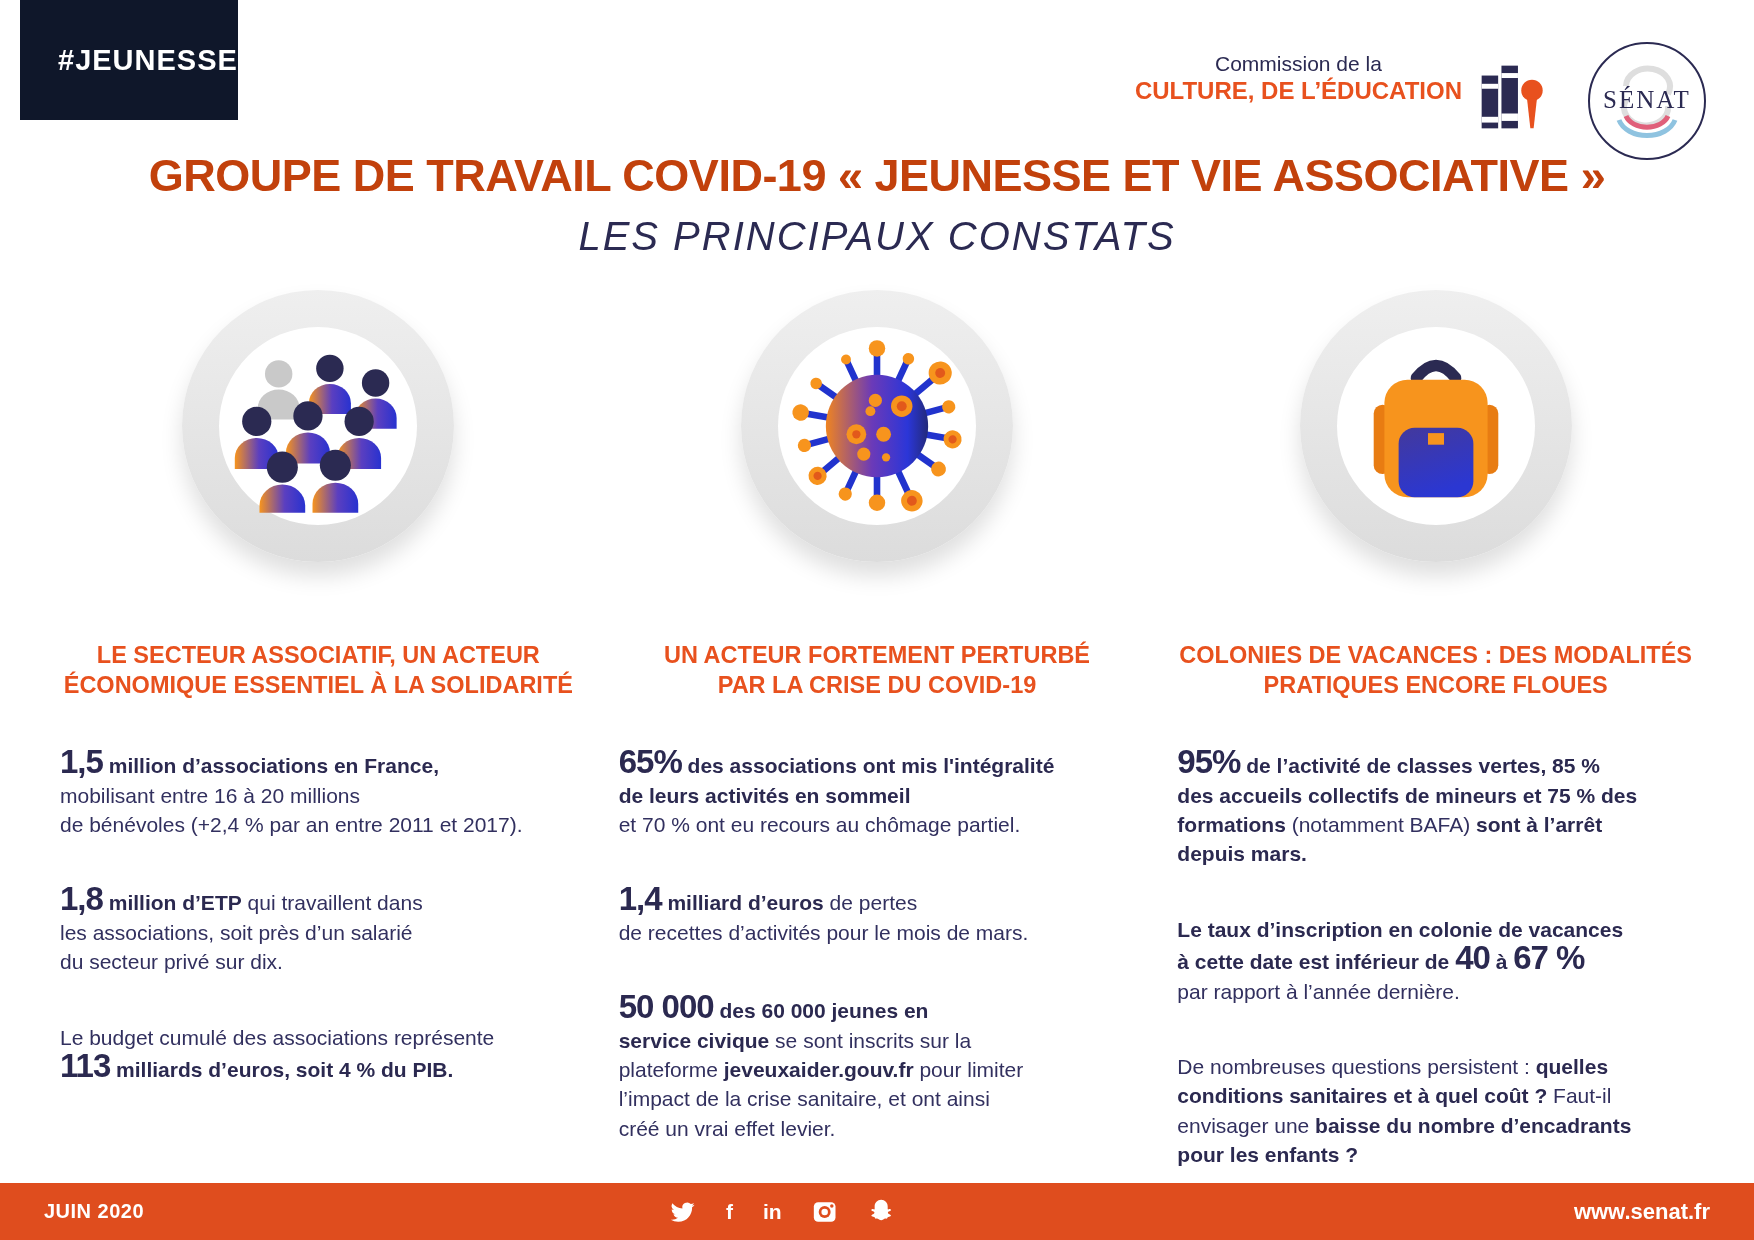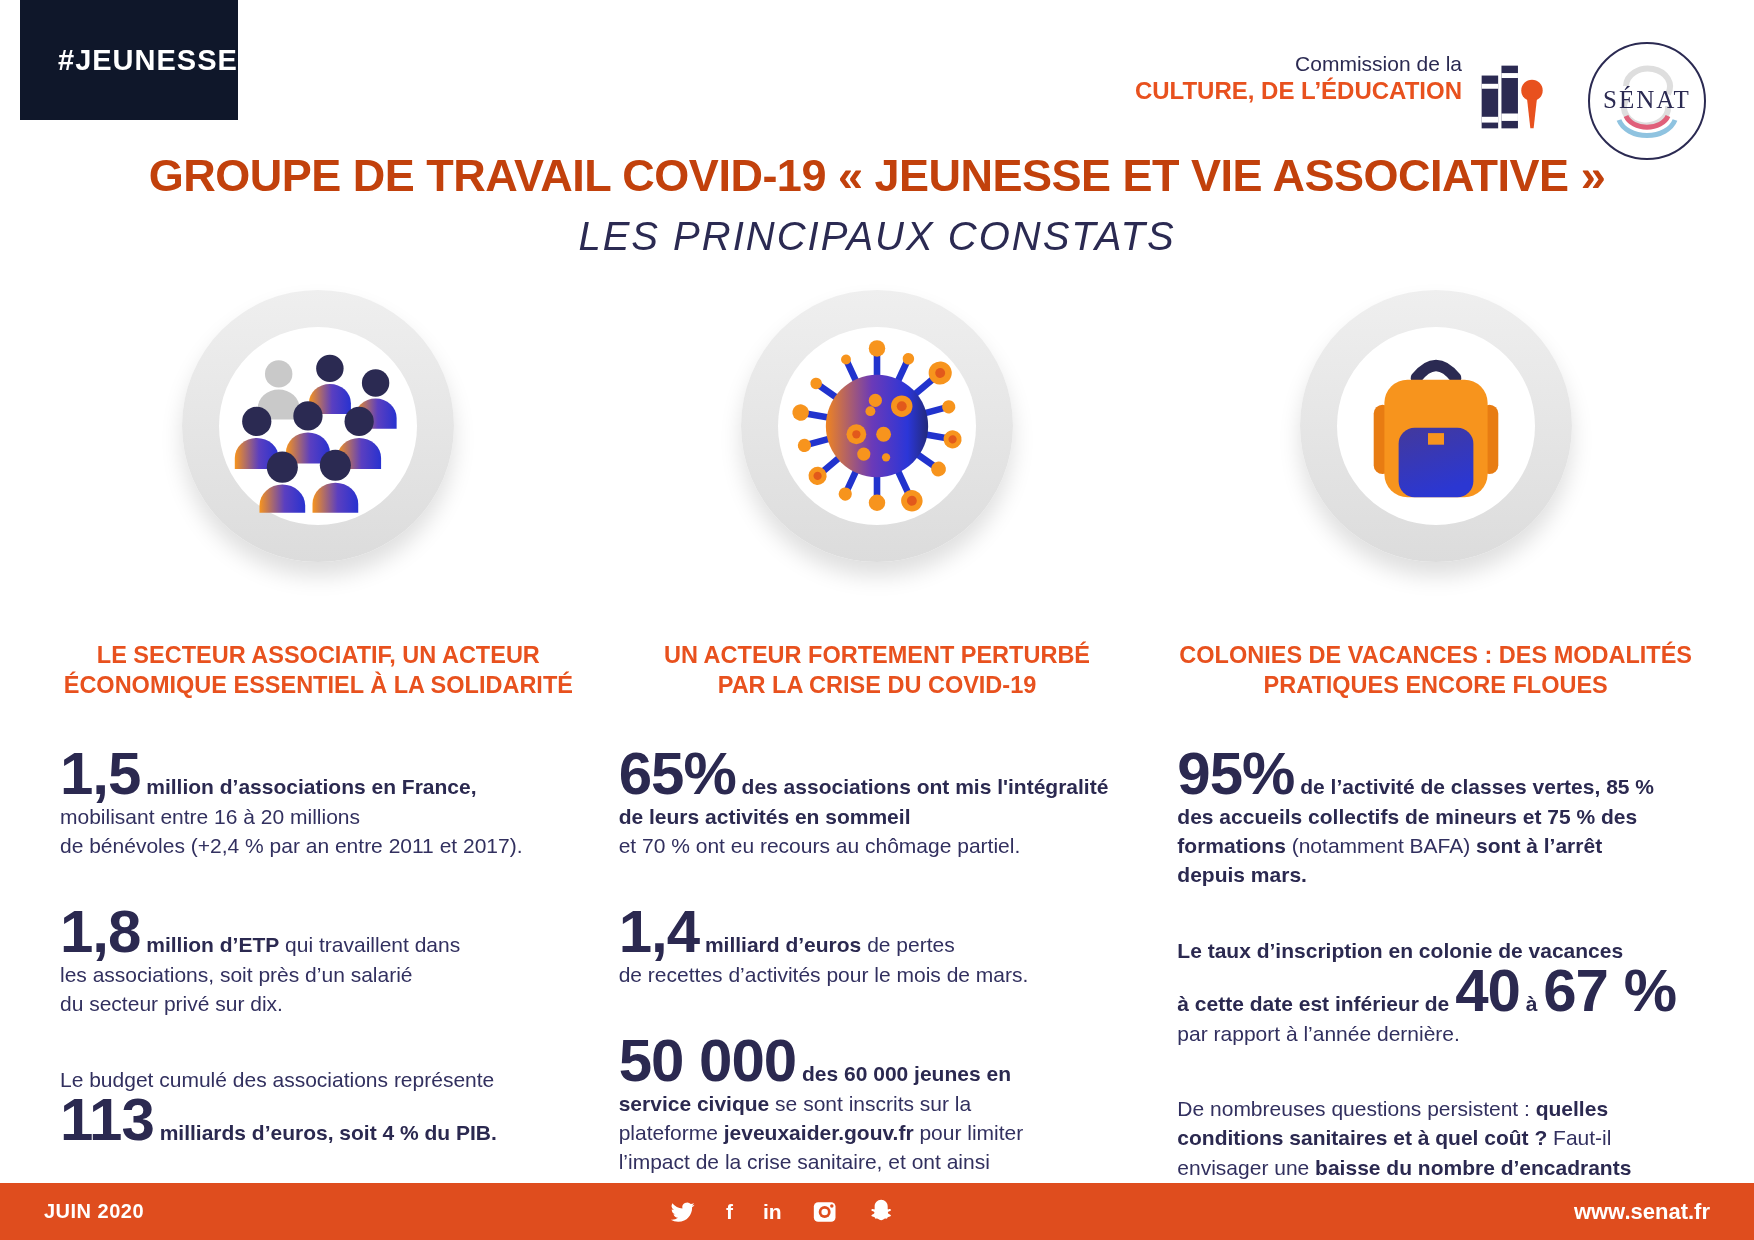--- a/index.html
+++ b/index.html
@@ -15,21 +15,21 @@
   
   .hashtag-block {
     position:absolute; left:4px; top:0;
     width:218px; height:120px;
     background:#0f172a;
     color:#fff;
     display:flex; align-items:center;
     padding-left:38px;
     font-size:29px; font-weight:bold; letter-spacing:1px;margin-left:16px;
   }
-  .commission { position:absolute; top:52px; right:292px; text-align:right; line-height:1.18; }
+  .commission { position:absolute; top:52px; right:292px; text-align:center; line-height:1.18; }
   .commission .l1 { color:#2b2a52; font-size:21px; }
   .commission .l2 { color:#e8511e; font-size:24px; font-weight:bold; }
   .commission .l3 { color:#e8511e; font-size:24px; font-weight:bold; }
   .books-icon { position:absolute; top:58px; right:208px; }
   .senat-logo { position:absolute; top:40px; right:46px; }
 
   .main-title {
     position:absolute; top:150px; left:0; width:100%;
     text-align:center;
     color:#c2410c; font-size:45px; font-weight:bold; letter-spacing:-0.5px;
@@ -61,21 +61,21 @@
   .col-heading {
     margin-top:78px;
     color:#e8511e; font-size:23.5px; font-weight:bold;
     text-align:center; white-space:pre-line; line-height:1.28;
   }
   .col-body { margin-top:48px; width:100%; padding:0 8px; }
   .para {
     color:#32305f; font-size:21px; line-height:1.4;
     white-space:pre-line; margin-bottom:46px;
   }
-  .seg-big  { font-size:60px; font-weight:bold; color:#2b2950; letter-spacing:-1px; line-height:0.85; }
+  .seg-big  { font-size:33px; font-weight:bold; color:#2b2950; letter-spacing:-1px; line-height:0.85; }
   .seg-bold { font-weight:bold; color:#2b2950; }
   .seg-reg  { }
 
   
   .footer {
     position:absolute; left:0; bottom:0; width:100%; height:57px;
     background:#df4d1e; color:#fff;
     display:flex; align-items:center; justify-content:space-between;
     padding:0 44px;
   }

